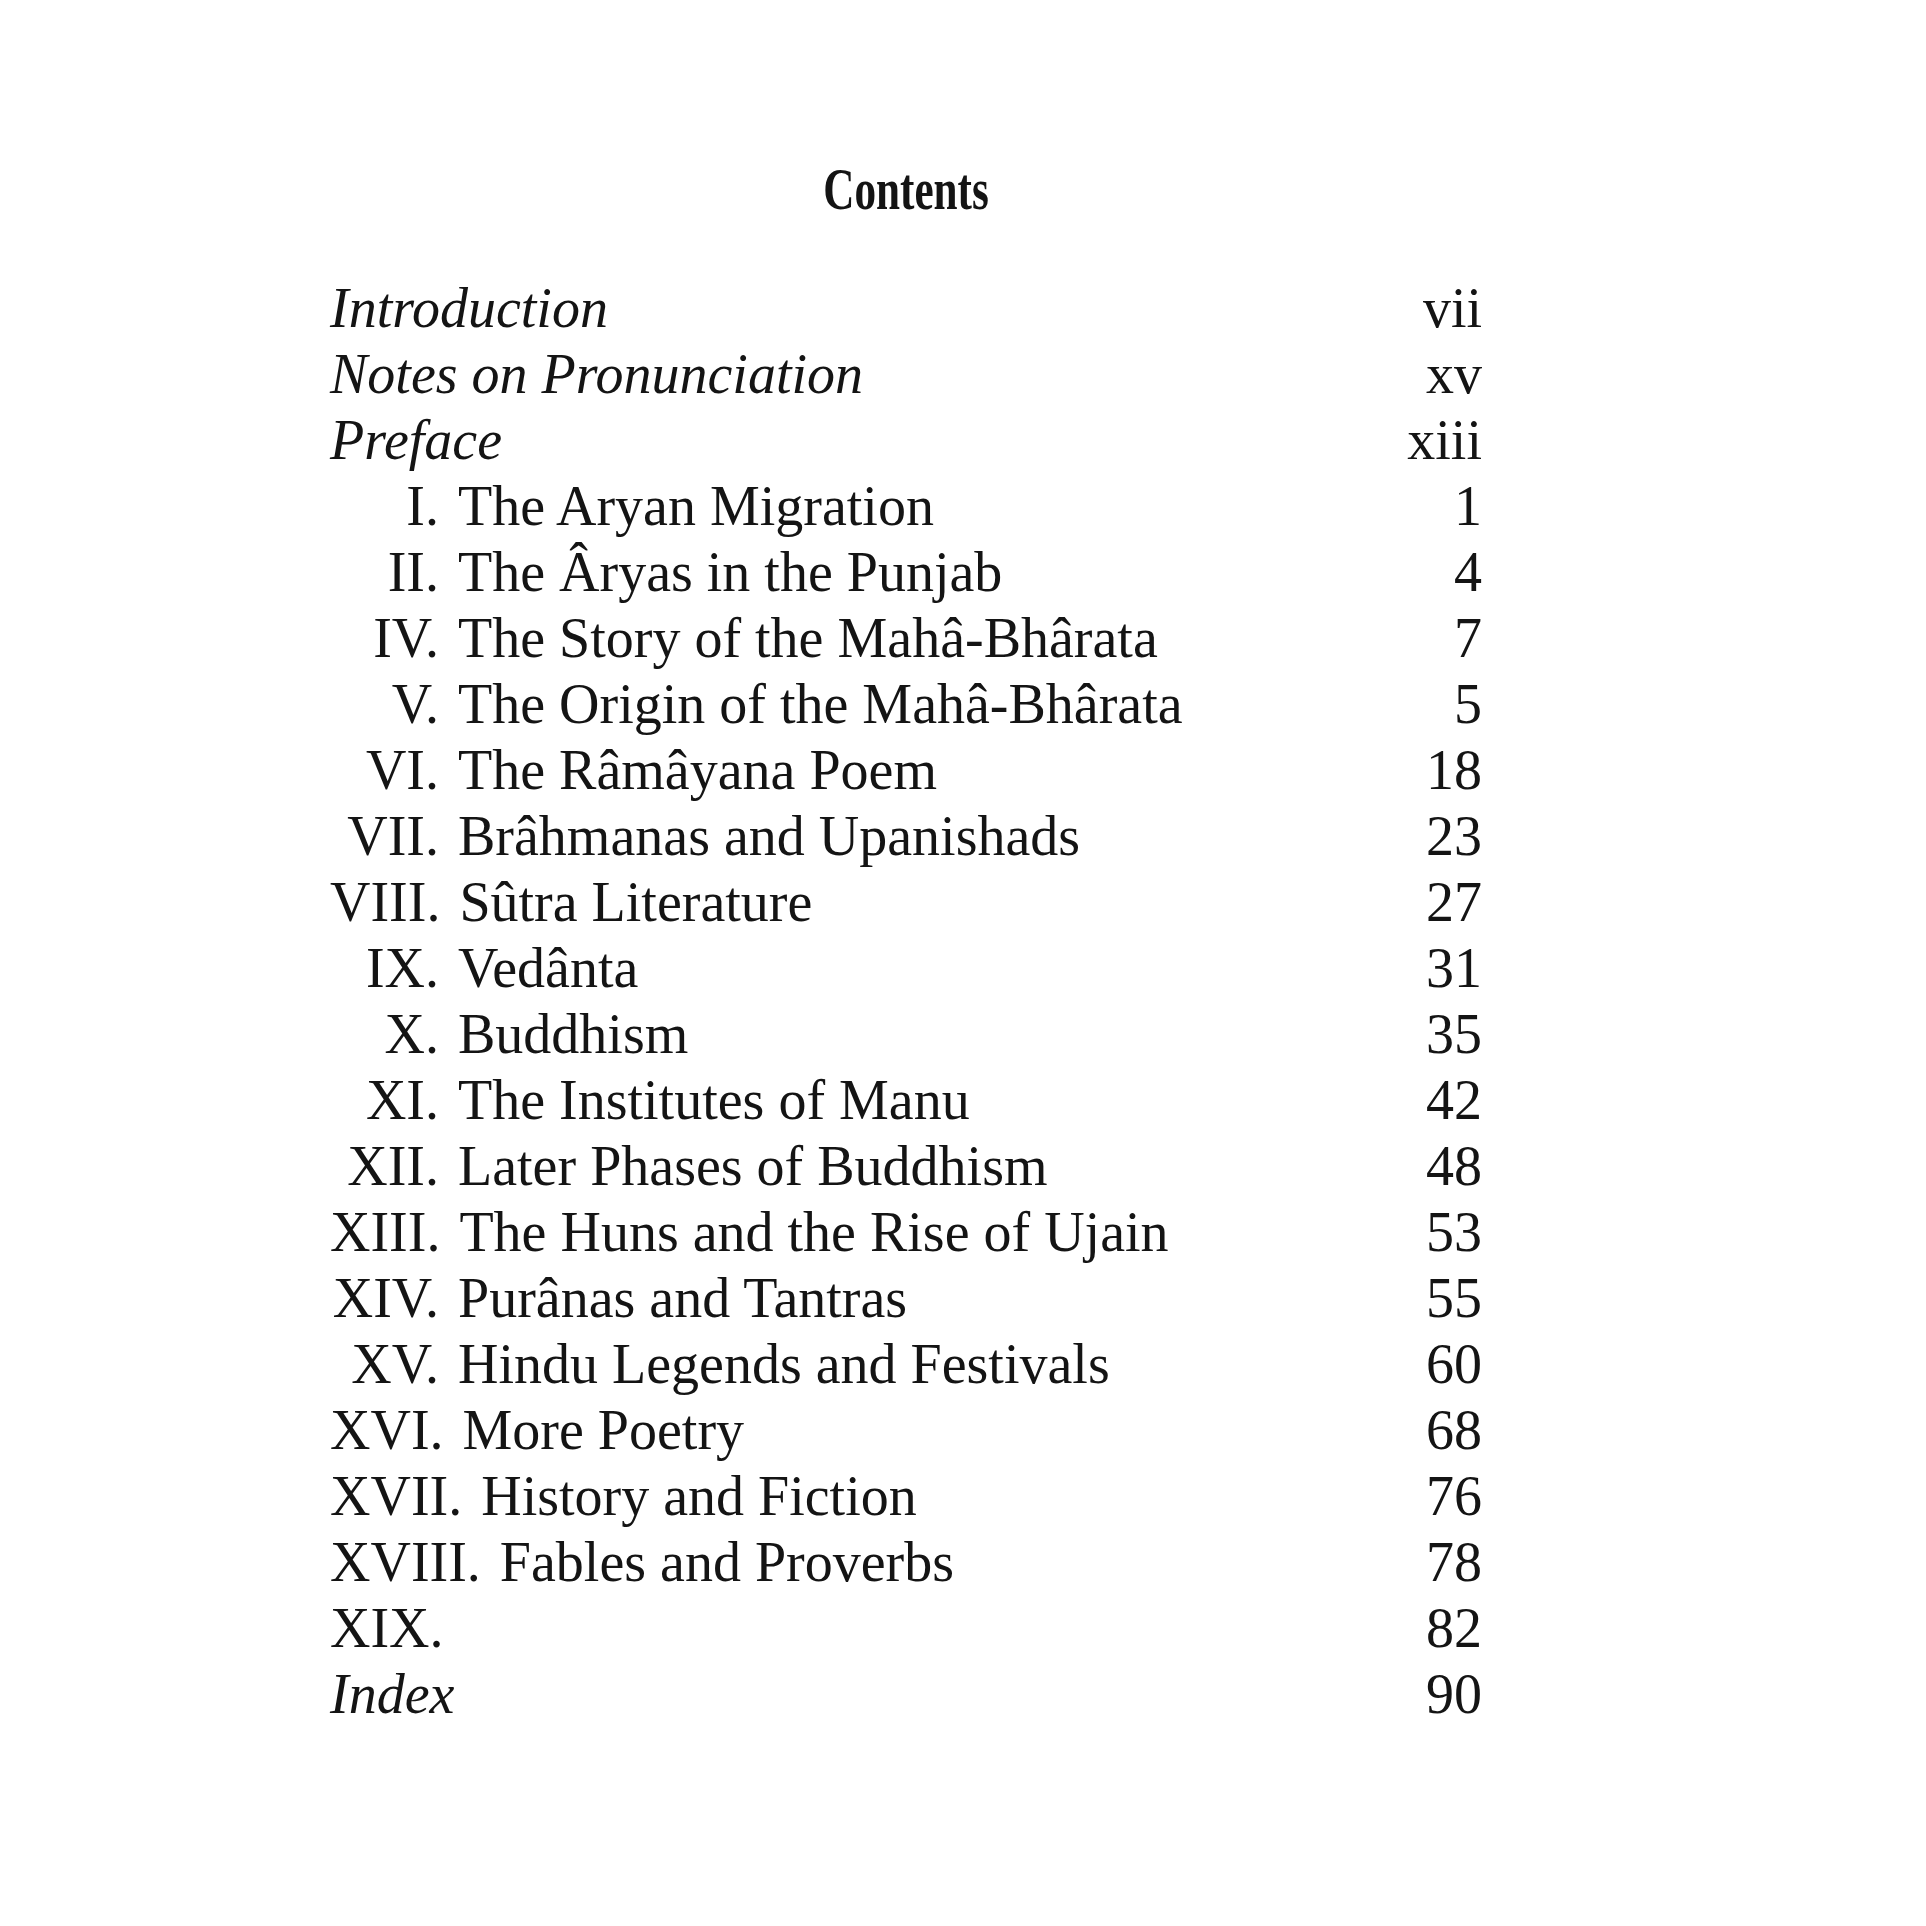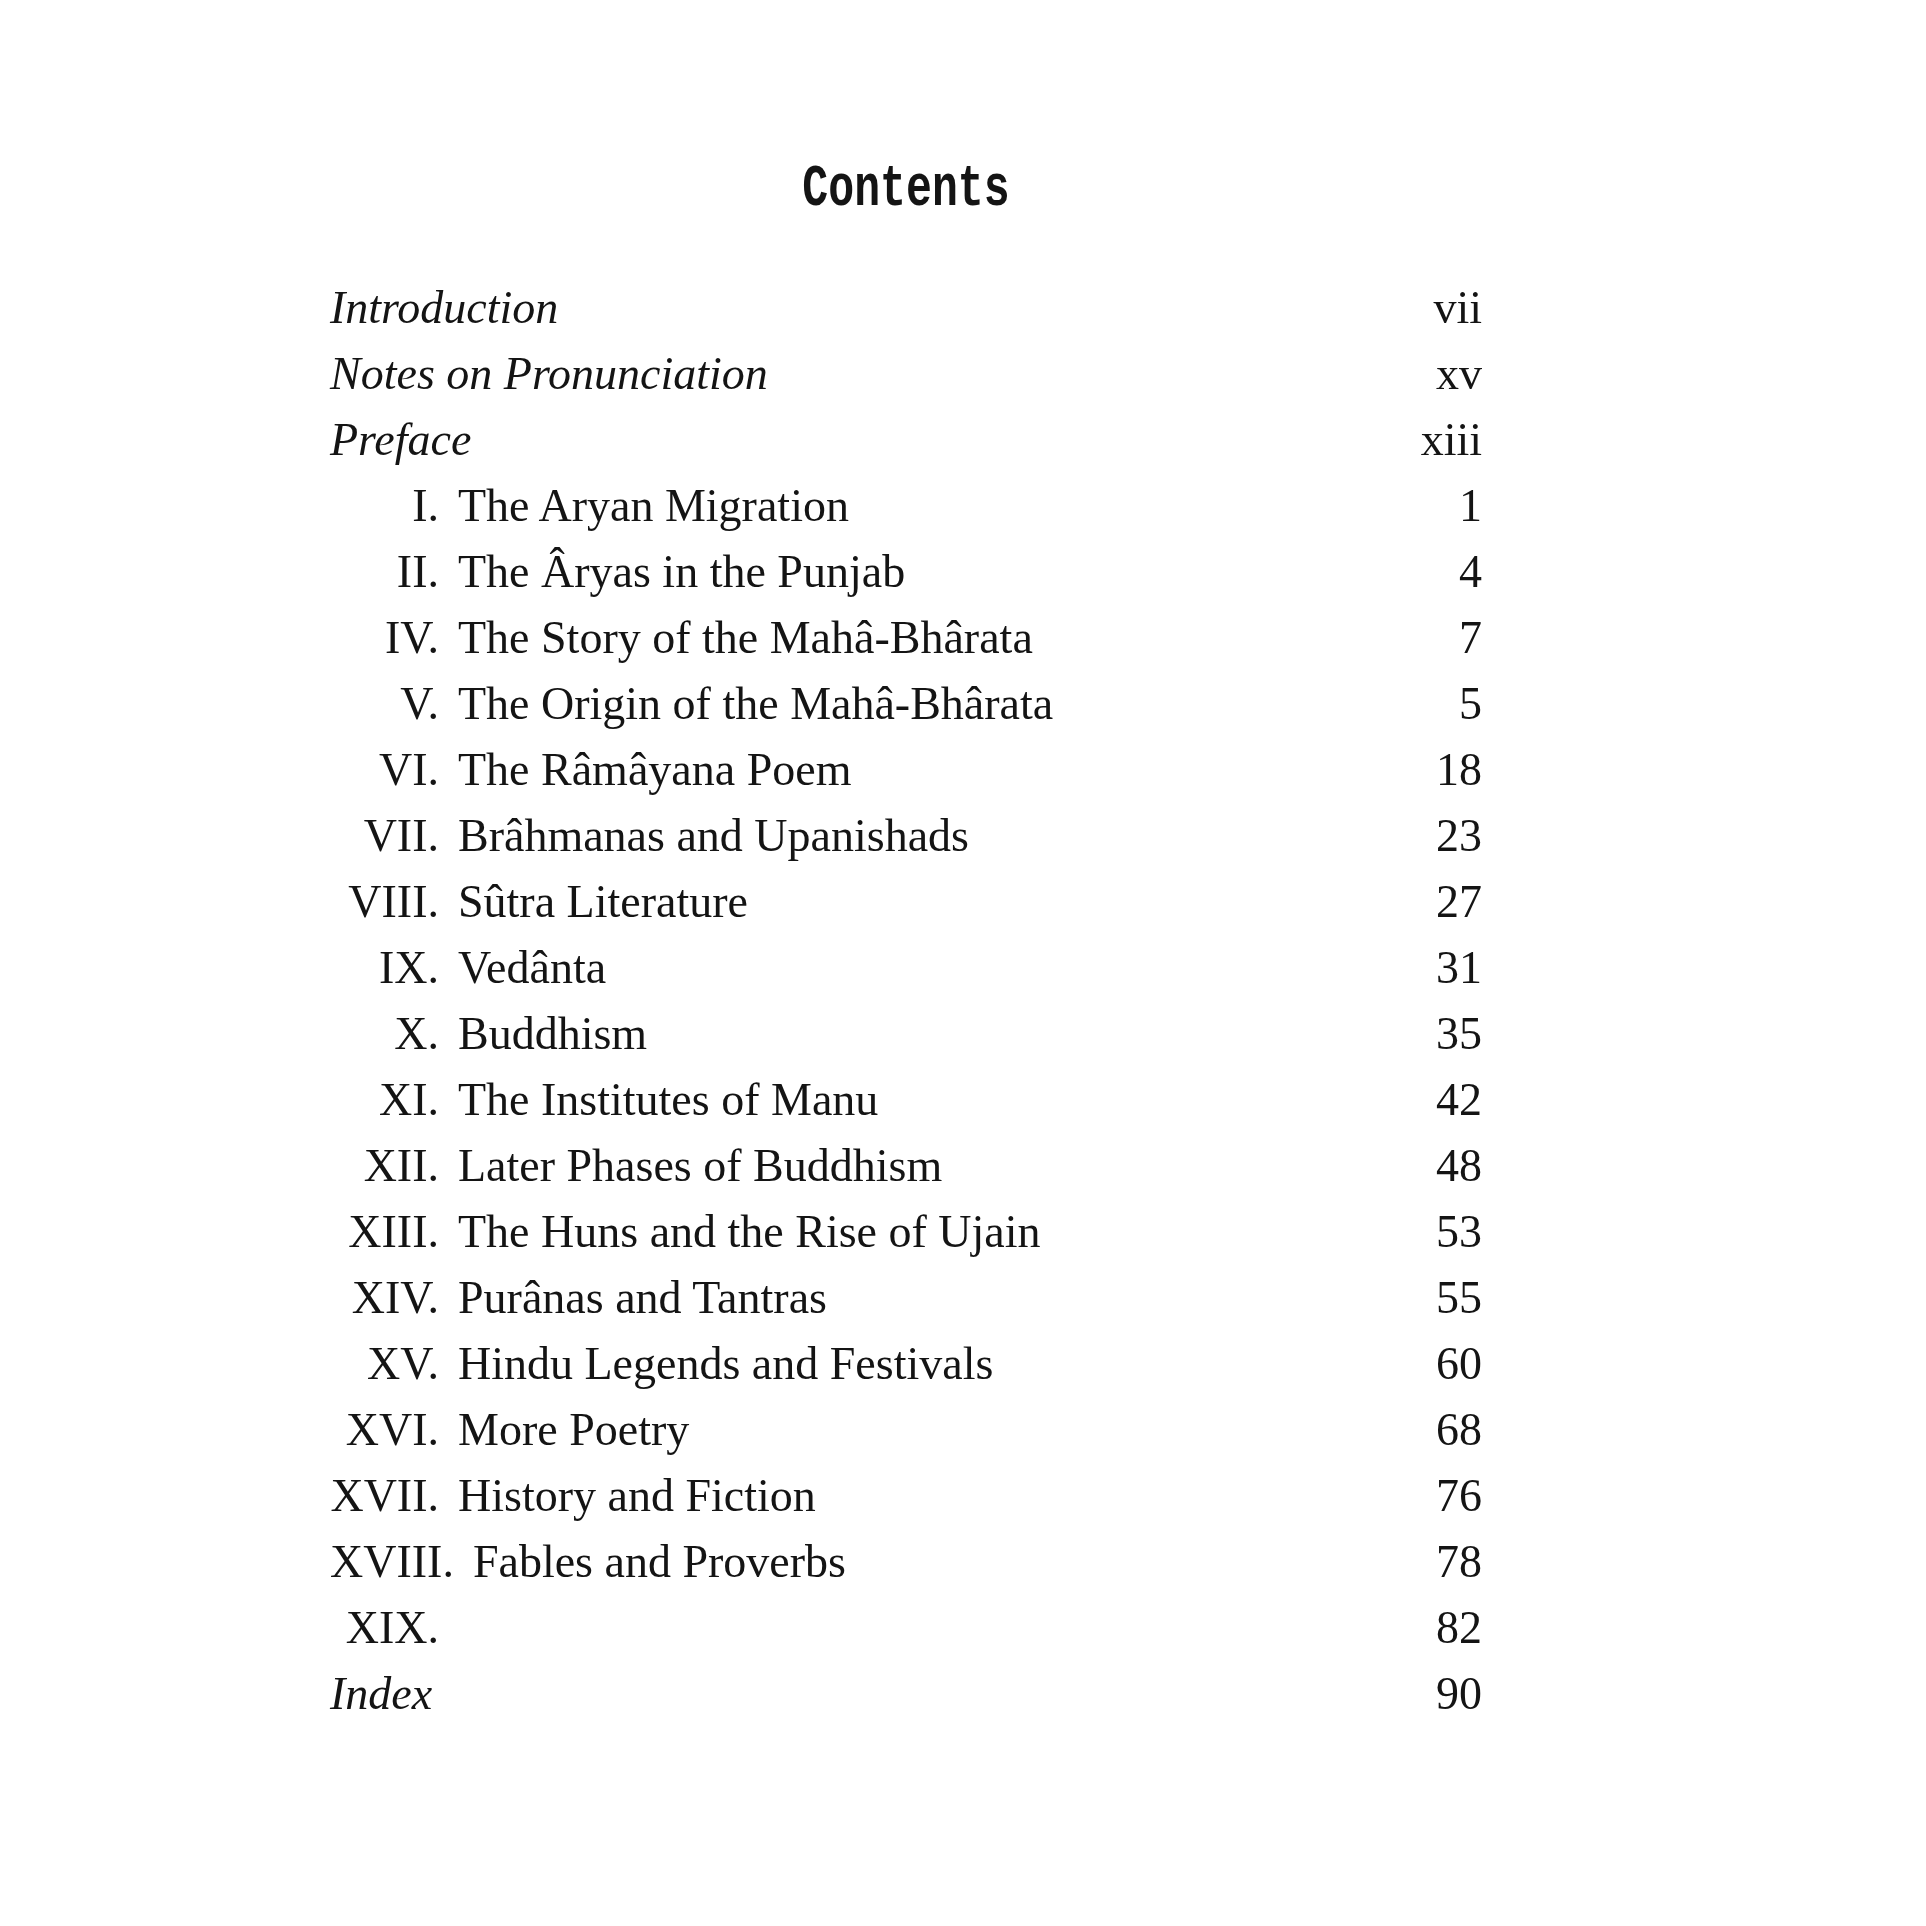--- a/index.html
+++ b/index.html
@@ -15,37 +15,37 @@
     color: #141414;
     font-family: "Liberation Serif", serif;
     overflow: hidden;
   }
   .doc-title {
     position: absolute;
     left: 330px;
     top: 115px;
     width: 1152px;
     text-align: center;
-    font-family: Liberation Mono, monospace;
+    font-family: Liberation Serif, serif;
     font-weight: bold;
     font-size: 60px;
     line-height: 69px;
     white-space: nowrap;
   }
   .doc-title .squeeze {
     display: inline-block;
     transform: scaleX(0.72);
     transform-origin: 50% 100%;
   }
   .toc {
     position: absolute;
     left: 330px;
     top: 275px;
     width: 1152px;
-    font-size: 46px;
+    font-size: 56px;
   }
   .row {
     display: flex;
     align-items: baseline;
     line-height: 66px;
     white-space: nowrap;
   }
   .num {
     flex: 0 0 109px;
     text-align: right;

